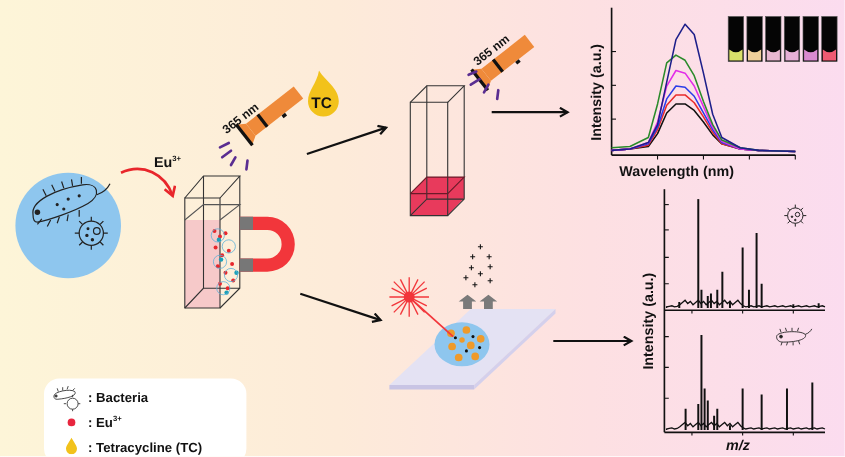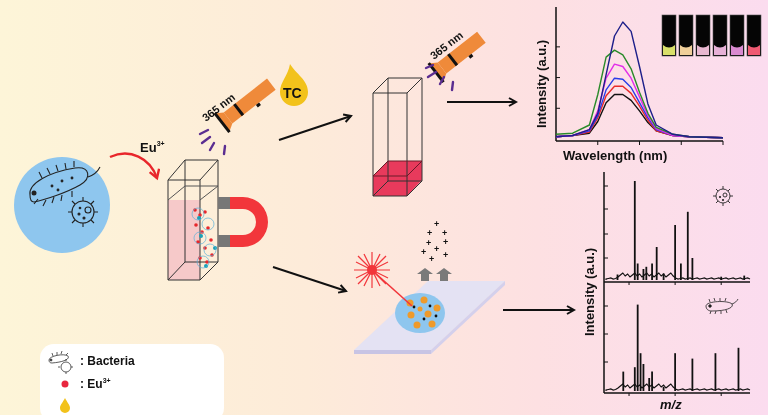--- a/index.html
+++ b/index.html
@@ -303,14 +303,15 @@
     </g>
   </svg>
   <div class="legend-row" style="top:10px;">: Bacteria</div>
   <svg width="12" height="12" style="left:19px;top:34px;">
         <circle cx="6" cy="6" r="3.5" fill="#e8263e"></circle>
       </svg>
   <div class="legend-row" style="top:33px;"><span>: Eu</span><sup>3+</sup></div>
   <svg width="14" height="16" style="left:18px;top:53px;">
         <path d="M7,1 C9,5 12,8 12,11 A5,5 0 0 1 2,11 C2,8 5,5 7,1 Z" fill="#f2c21b"></path>
       </svg>
+  <div class="legend-row" style="top:56px;">: Tetracycline (TC)</div>
 </div>
 </div>
 
 </body></html>

